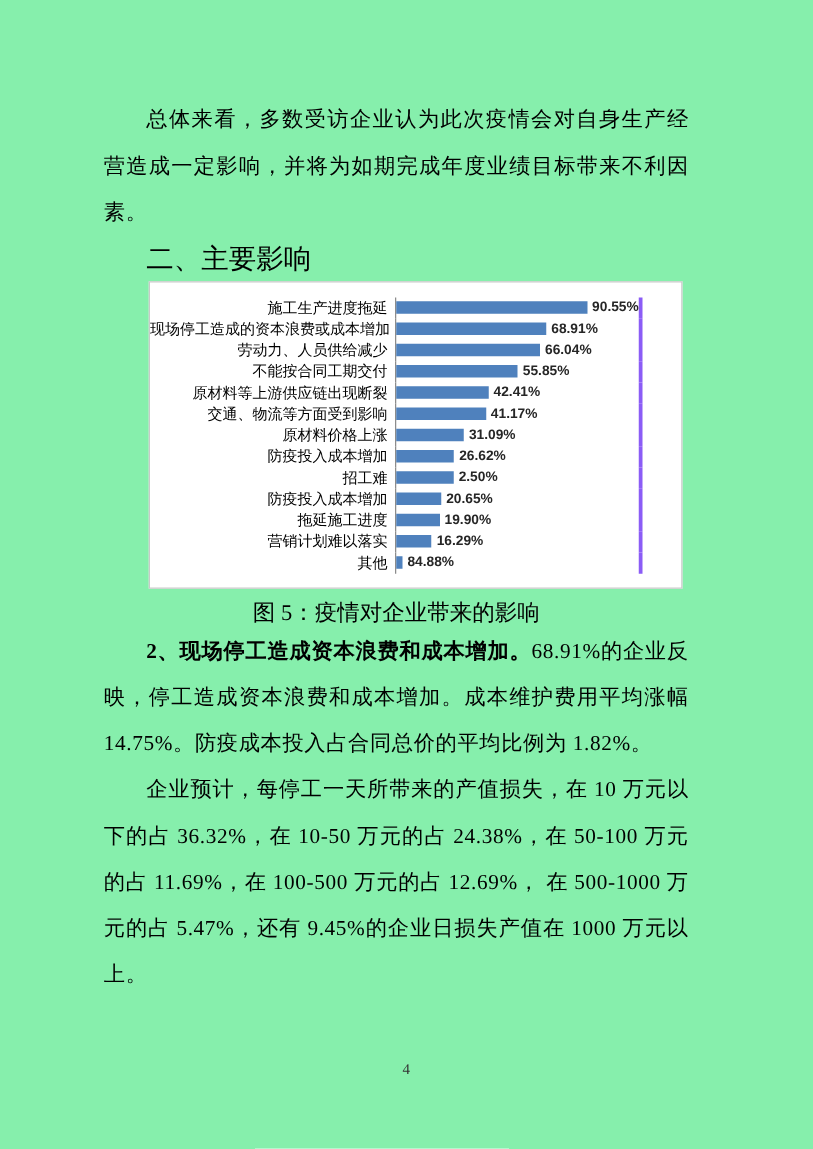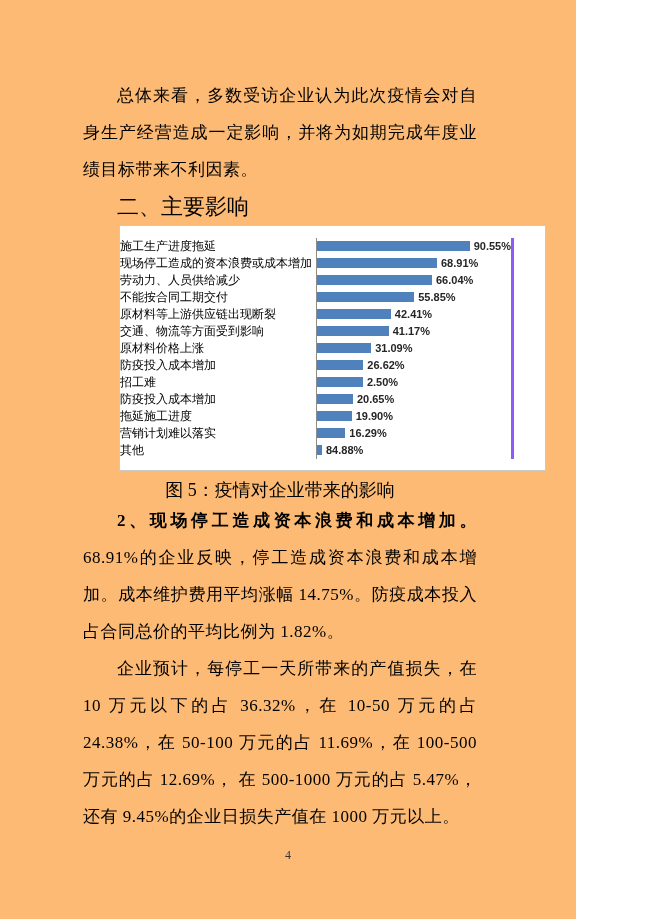--- a/index.html
+++ b/index.html
@@ -1,21 +1,21 @@
 <!DOCTYPE html>
 <html><head>
 <meta charset="utf-8">
 <style>
   html,body{margin:0;padding:0;background:#ffffff;}
   .page{
     position:relative;
-    width:576px;height:919px;
+    width:650px;height:919px;
     box-sizing:border-box;
     padding:77px 99px 0 83px;
-    background:#fdba74;
+    background:#86efac;
     font-family:"Liberation Serif","DejaVu Serif",serif;
     color:#000000;
     overflow:hidden;
   }
   p.body{
     margin:0;
     font-size:17px;
     line-height:37px;
     text-align:justify;
     text-indent:34px;
@@ -38,20 +38,21 @@
     border:1px solid #c9c9c9;
     background:#ffffff;
     display:flex;flex-direction:column;justify-content:center;
   }
   .chart-plot{display:flex;flex-direction:column;}
   .crow{display:flex;align-items:center;height:17px;}
   .clabel{
     box-sizing:border-box;
     flex:0 0 196px;
     padding-right:6px;
+    text-align:right;
     font-size:12px;
     line-height:17px;
     white-space:nowrap;
     overflow:hidden;
   }
   .cbararea{
     box-sizing:border-box;
     position:relative;
     flex:0 0 198px;
     height:17px;

